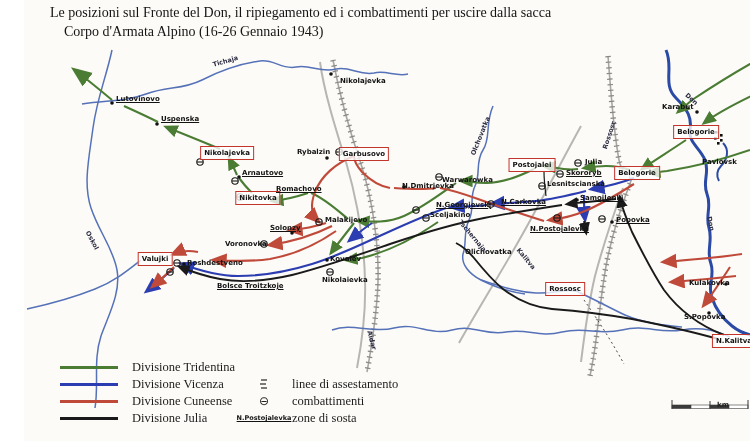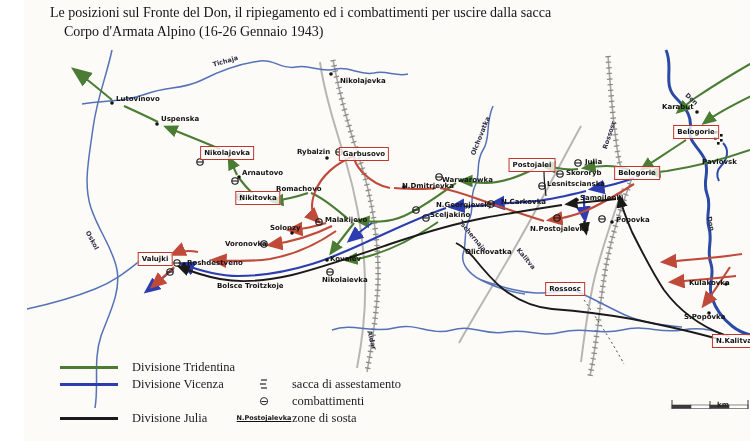--- a/index.html
+++ b/index.html
@@ -2,21 +2,21 @@
 <html><head>
 <meta charset="utf-8">
 <style>
   html,body{margin:0;padding:0;background:#fff;}
   .stage{position:relative;width:750px;height:441px;background:#fcfbf7;overflow:hidden;
          font-family:"Liberation Sans",sans-serif;margin-left:24px;}
   .title1{position:absolute;left:26px;top:5px;font:14px "Liberation Serif",serif;color:#141414;white-space:nowrap;}
   .title2{position:absolute;left:40px;top:24px;font:14px "Liberation Serif",serif;color:#141414;white-space:nowrap;}
   svg.maplayer{position:absolute;left:0;top:0;}
   .tlab{position:absolute;font:bold 7px "DejaVu Sans",sans-serif;color:#121212;white-space:nowrap;line-height:8px;}
-  .u{}
+  .u{text-decoration:underline;}
   .tbox{position:absolute;transform:translate(-50%,-50%);font:bold 7px "DejaVu Sans",sans-serif;color:#121212;
         border:1.4px solid #c3342b;background:rgba(255,255,255,.78);padding:2px 3px;white-space:nowrap;line-height:8px;}
   .rlab{position:absolute;font:bold 6.5px "DejaVu Sans",sans-serif;color:#2e2e44;white-space:nowrap;
         transform-origin:left top;line-height:7px;}
   .lrow{position:absolute;display:flex;align-items:center;height:14px;justify-content:center;}
   .lline{display:inline-block;width:58px;height:3px;margin-right:14px;}
   .llab{font:12.5px "Liberation Serif",serif;color:#1c1c1c;white-space:nowrap;}
   .lsym{display:inline-flex;width:36px;justify-content:center;align-items:center;margin-right:10px;}
   .combat-ch{font:12px "DejaVu Sans",sans-serif;color:#222;}
   .sosta-ex{font:bold 6.5px "DejaVu Sans",sans-serif;color:#121212;text-decoration:underline;}
@@ -292,34 +292,38 @@
   <div class="rlab" style="left:578px;top:148px;transform:rotate(-72deg)">Rossosc</div>
 
   <div class="lrow" style="left:36px;top:360px">
     <span class="lline" style="background:#4a7c33"></span>
     <span class="llab">Divisione Tridentina</span>
   </div>
   <div class="lrow" style="left:36px;top:377px">
     <span class="lline" style="background:#2b3db0"></span>
     <span class="llab">Divisione Vicenza</span>
   </div>
+  <div class="lrow" style="left:36px;top:394px">
+    <span class="lline" style="background:#c04a3a"></span>
+    <span class="llab">Divisione Cuneense</span>
+  </div>
   <div class="lrow" style="left:36px;top:411px">
     <span class="lline" style="background:#1a1a1a"></span>
     <span class="llab">Divisione Julia</span>
   </div>
 
   <div class="lrow" style="left:222px;top:377px">
     <span class="lsym">
       <svg width="14" height="16">
           <line x1="4" y1="4" x2="10" y2="4" stroke="#444" stroke-width="1.4"></line>
           <line x1="3" y1="8" x2="9" y2="8" stroke="#444" stroke-width="1.4"></line>
           <line x1="4" y1="12" x2="10" y2="12" stroke="#444" stroke-width="1.4"></line>
         </svg>
     </span>
-    <span class="llab">sacca di assestamento</span>
+    <span class="llab">linee di assestamento</span>
   </div>
   <div class="lrow" style="left:222px;top:394px">
     <span class="lsym combat-ch">⊖</span>
     <span class="llab">combattimenti</span>
   </div>
   <div class="lrow" style="left:222px;top:411px">
     <span class="lsym sosta-ex">N.Postojalevka</span>
     <span class="llab">zone di sosta</span>
   </div>
 

